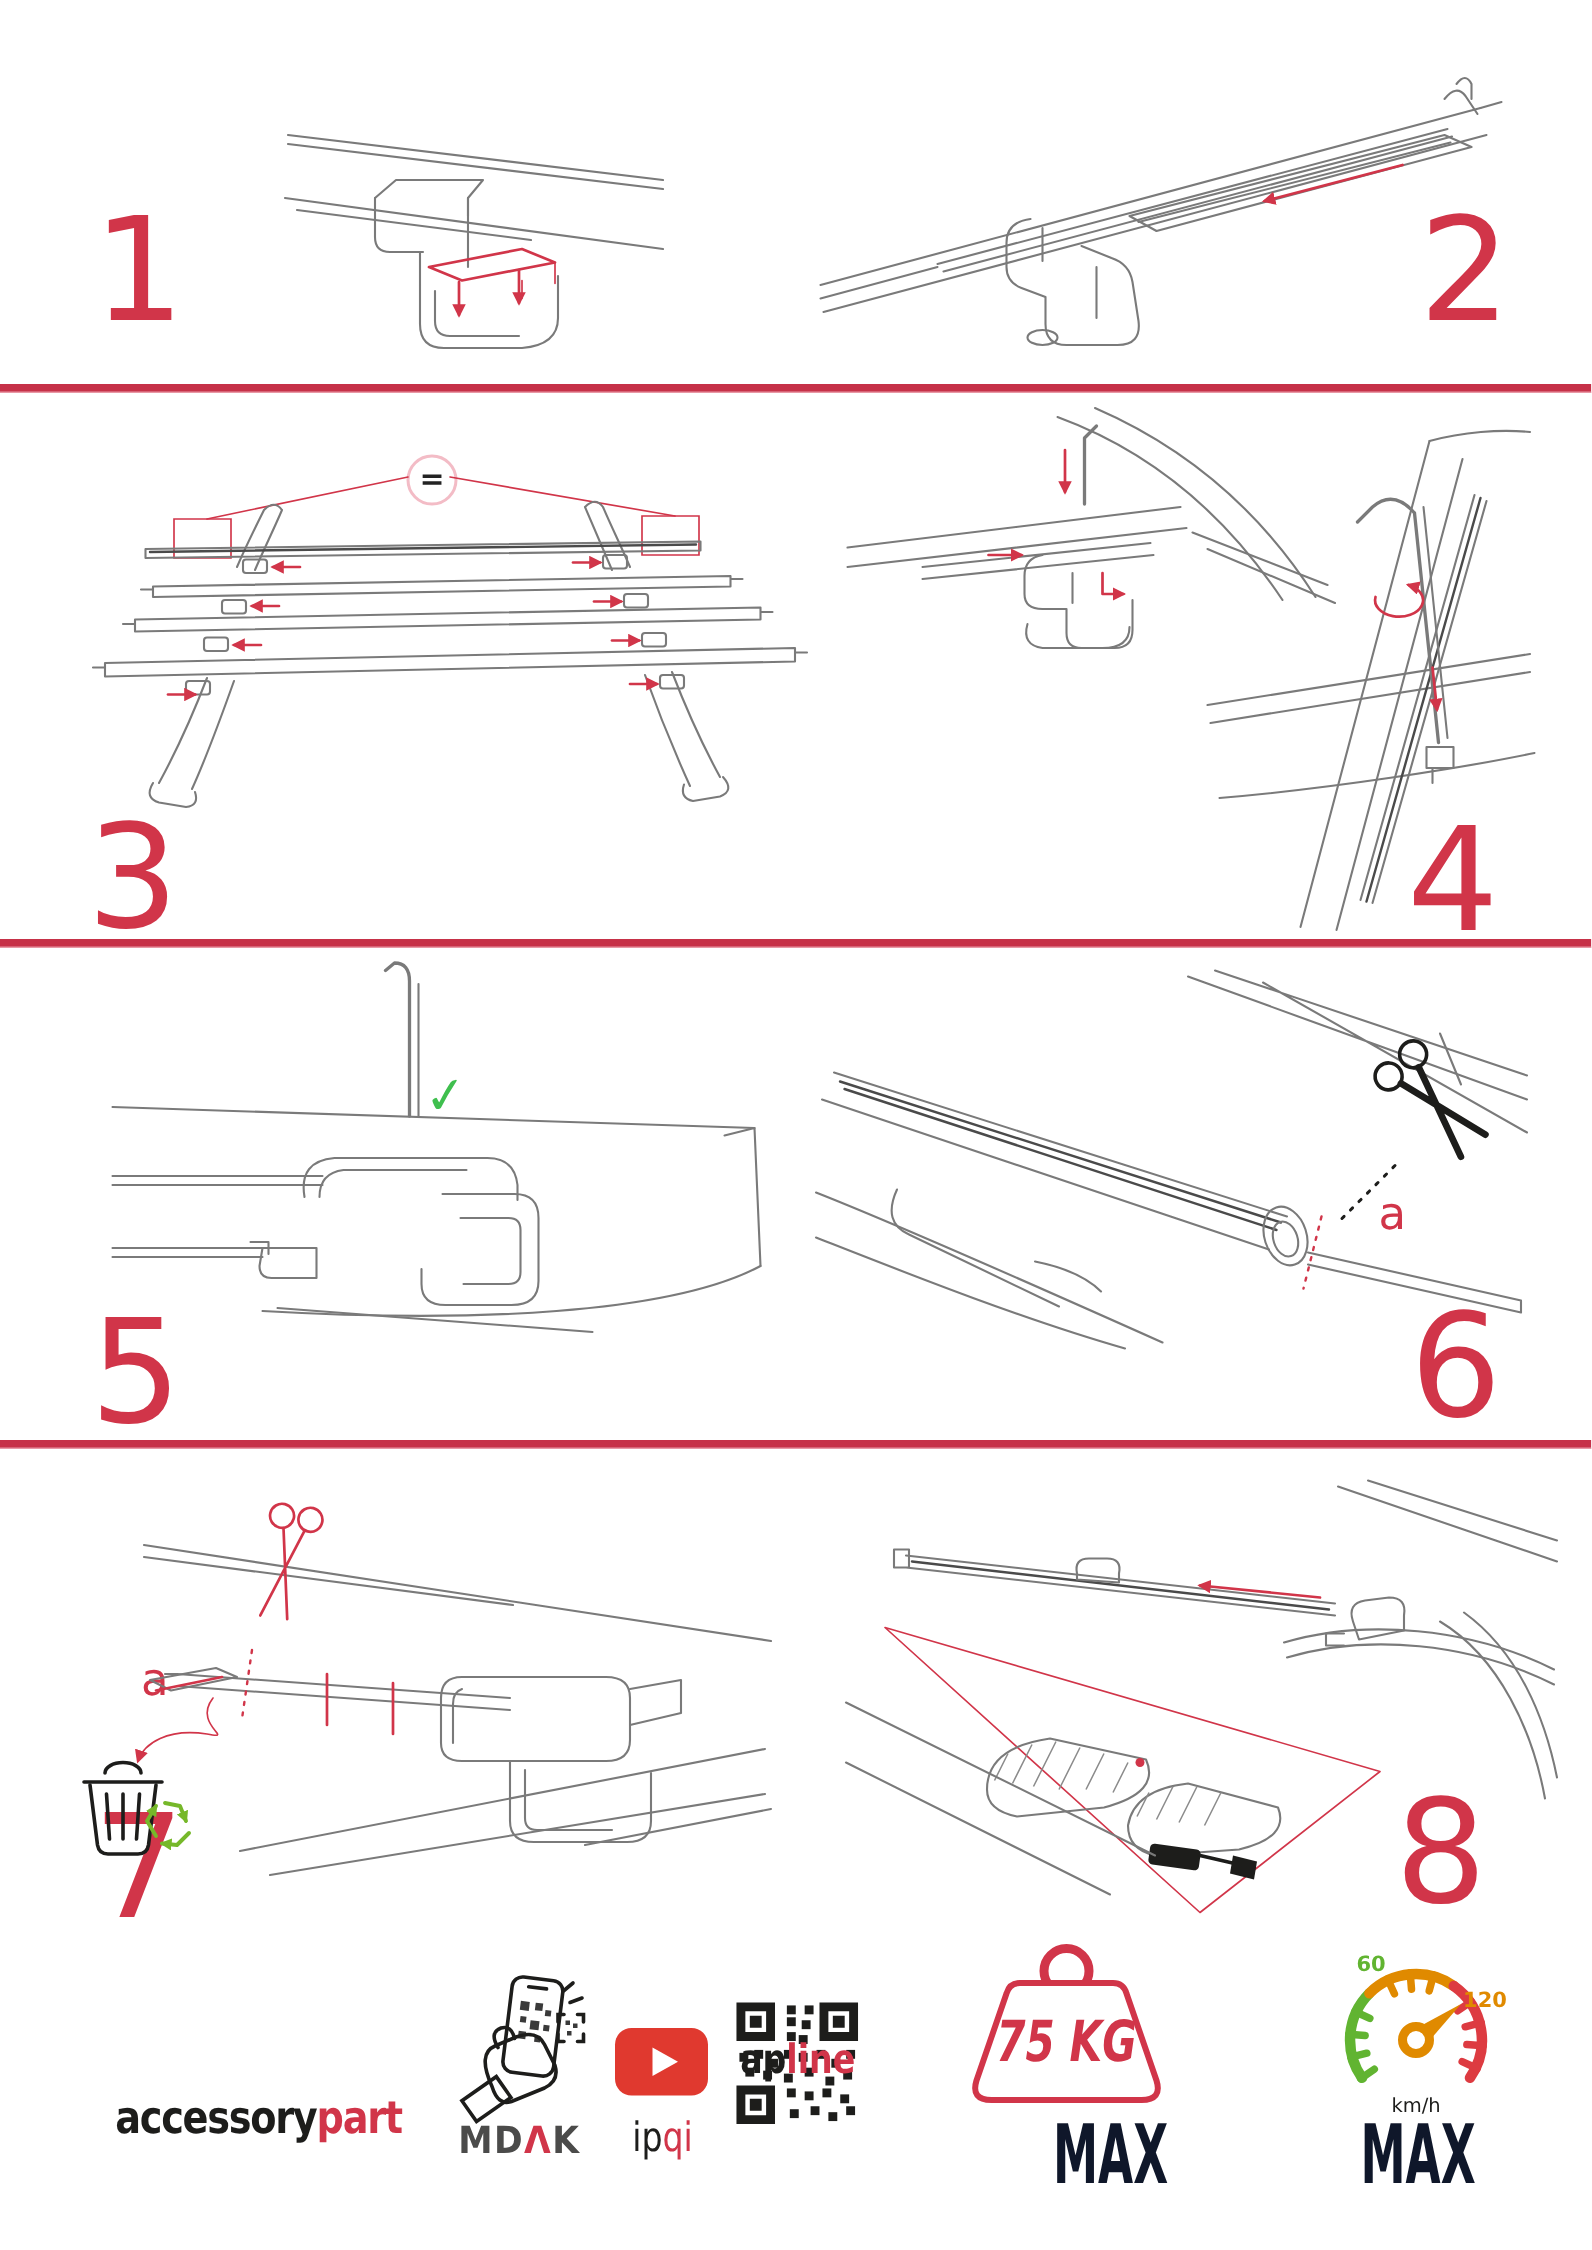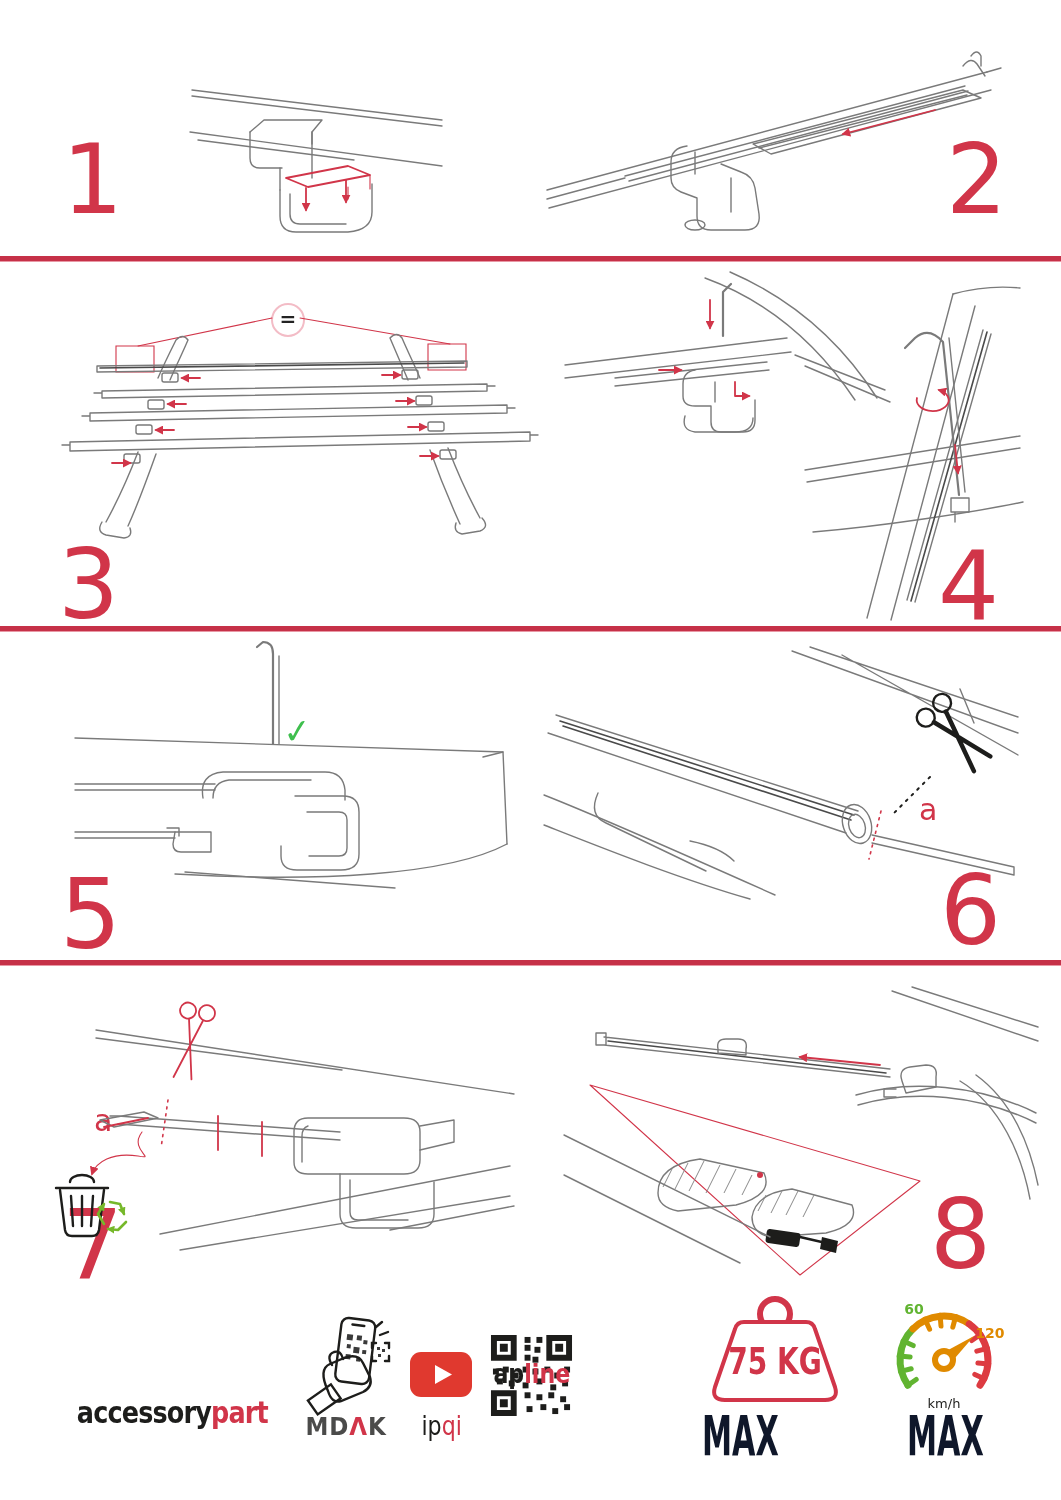--- a/index.html
+++ b/index.html
@@ -381,21 +381,21 @@
           <rect x="76" y="72" width="6" height="6"></rect>
       </g>
     </svg>
   </div>
   <div class="fcenter thinlogo" style="left:478px;top:1360px;width:108px;font-weight:bold;">
     <span class="inner">
       <span class="dark-t">ap</span><span class="red-t">line</span>
     </span>
   </div>
 
-  <div class="abs" style="left:696px;top:1290px;">
+  <div class="abs" style="left:632px;top:1290px;font-style:italic;">
     <svg width="158" height="126" viewBox="0 0 158 126">
       <circle cx="79" cy="24" r="15" fill="#ffffff" stroke="#d13549" stroke-width="6"></circle>
       <path d="M48,32 h62 q7,0 9,7 l20,58 q4,13 -10,13 H29 q-14,0 -10,-13 l20,-58 q2,-7 9,-7 z" fill="#ffffff" stroke="#d13549" stroke-width="4" stroke-linejoin="round"></path>
       <text transform="translate(79,84) scale(0.78,1.05)" text-anchor="middle" font-size="36" font-weight="bold" fill="#d13549">75 KG</text>
     </svg>
   </div>
   <div class="fcenter maxlabel" style="left:680px;top:1416px;width:120px;">
     <span class="inner">MAX</span>
   </div>
 

